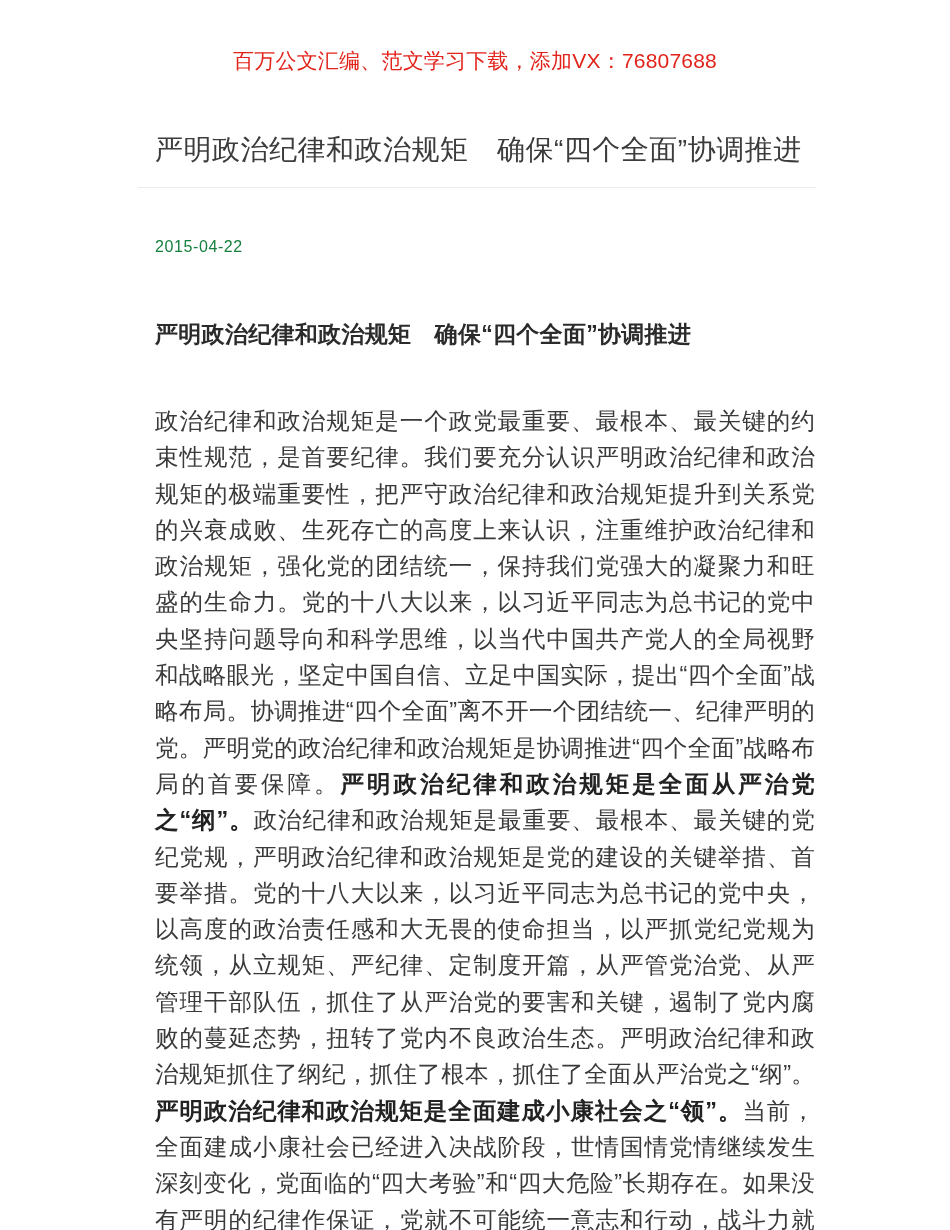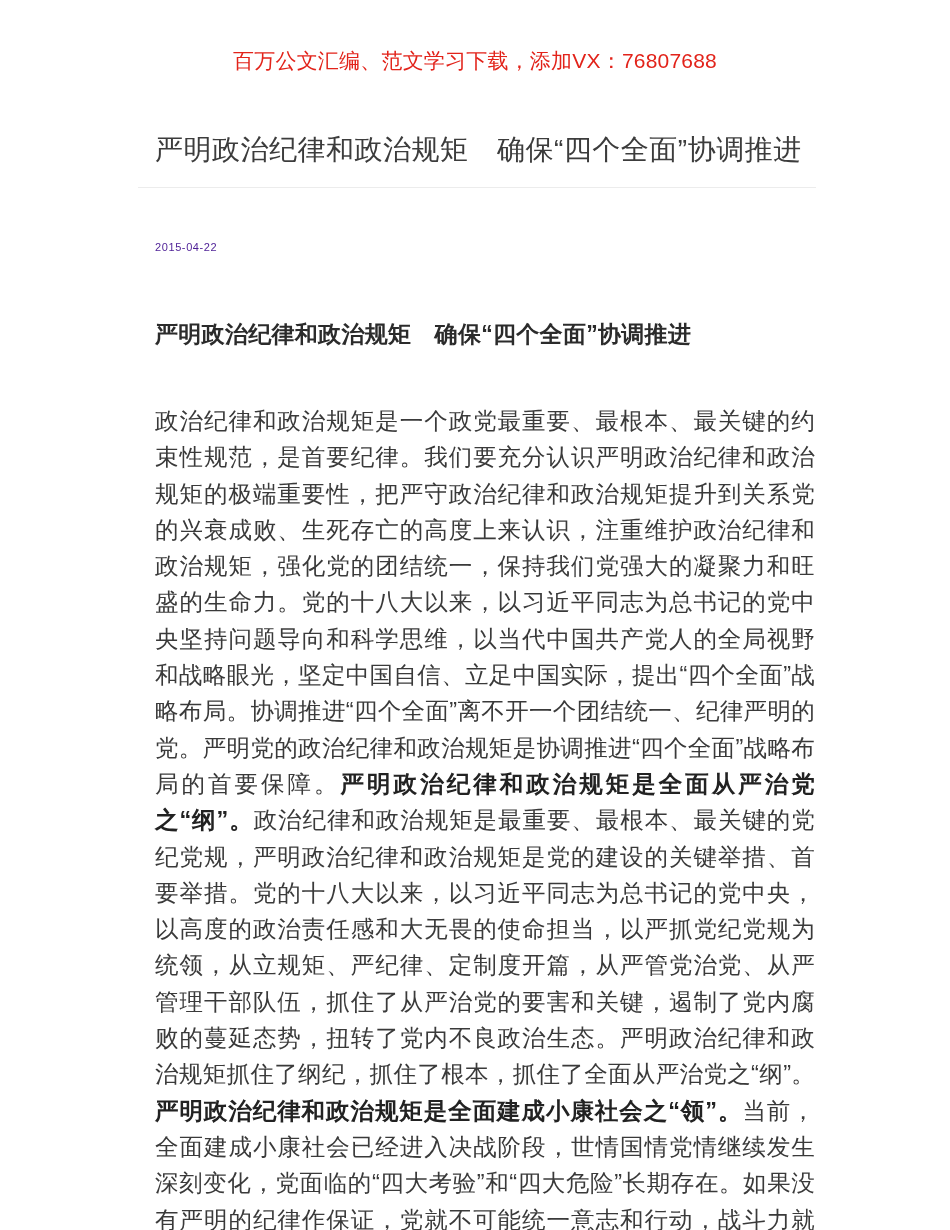--- a/index.html
+++ b/index.html
@@ -61,23 +61,23 @@
     margin: 17px 0 0 -17px;
     width: 678px;
     height: 1px;
     background: #ececec;
     border: 0;
   }
 
   .doc-date {
     margin: 0;
     padding-top: 47px;
-    font-size: 11px;
+    font-size: 16px;
     line-height: 24px;
-    color: #4c1d95;
+    color: #15803d;
     letter-spacing: 0.6px;
   }
 
   .article {
     padding-top: 58px;
   }
 
   .article-heading {
     margin: 0;
     font-size: 23px;

